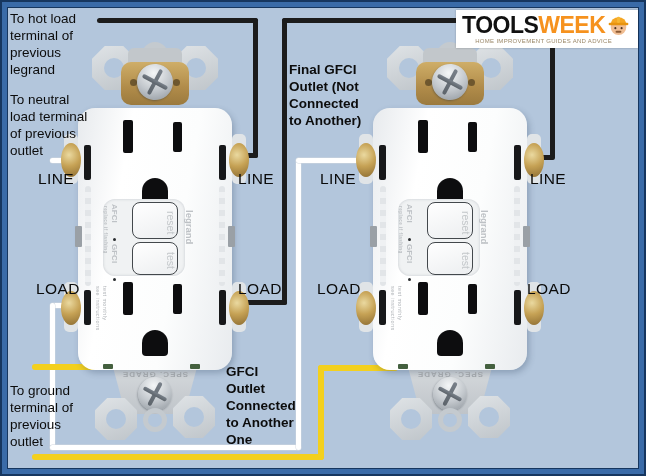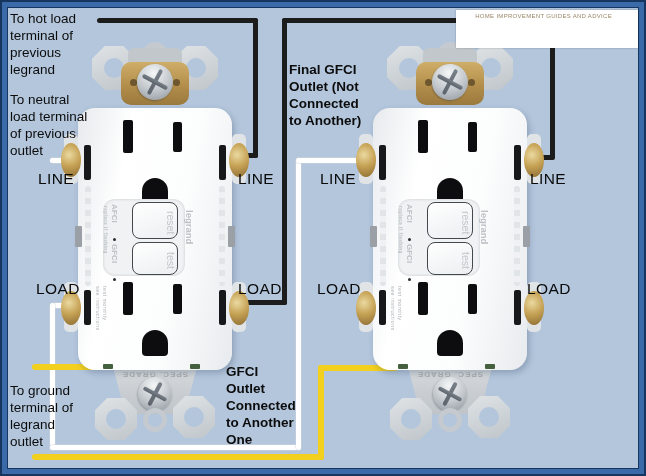--- a/index.html
+++ b/index.html
@@ -254,21 +254,21 @@
   <div class="note" style="left:10px;top:10px;width:92px">To hot load
 terminal of
 previous
 legrand</div>
   <div class="note" style="left:10px;top:91px;width:98px">To neutral
 load terminal
 of previous
 outlet</div>
   <div class="note" style="left:10px;top:382px;width:92px">To ground
 terminal of
-legrand
+previous
 outlet</div>
   <div class="note bold" style="left:289px;top:61px;width:102px">Final GFCI
 Outlet (Not
 Connected
 to Another)</div>
   <div class="note bold" style="left:226px;top:363px;width:92px">GFCI
 Outlet
 Connected
 to Another
 One</div>
@@ -276,19 +276,31 @@
   <div class="term" style="left:38px;top:170px">LINE</div>
   <div class="term" style="left:238px;top:170px">LINE</div>
   <div class="term" style="left:320px;top:170px">LINE</div>
   <div class="term" style="left:530px;top:170px">LINE</div>
   <div class="term" style="left:36px;top:280px">LOAD</div>
   <div class="term" style="left:238px;top:280px">LOAD</div>
   <div class="term" style="left:317px;top:280px">LOAD</div>
   <div class="term" style="left:527px;top:280px">LOAD</div>
 
   <div class="logo">
+    <div class="logo-row">
+      <span class="logo-text"><span>TOOLS</span><span class="wk">WEEK</span></span>
+      <svg class="worker" viewBox="0 0 24 24">
+        <circle cx="12" cy="14.5" r="7.5" fill="#f0bd92"></circle>
+        <path d="M4.5 11.5 a7.5 6.5 0 0 1 15 0 z" fill="#f5a623"></path>
+        <rect x="2.5" y="10.2" width="19" height="2.6" rx="1.3" fill="#e8940f"></rect>
+        <rect x="10.6" y="4.6" width="2.8" height="6" rx="1.2" fill="#f7b733"></rect>
+        <circle cx="9" cy="15.5" r="1" fill="#4a3220"></circle>
+        <circle cx="15" cy="15.5" r="1" fill="#4a3220"></circle>
+        <rect x="9.2" y="18" width="5.6" height="2" rx="1" fill="#8a5a33"></rect>
+      </svg>
+    </div>
     <div class="logo-tag">HOME IMPROVEMENT GUIDES AND ADVICE</div>
   </div>
 
   <div class="border-b"></div>
   <div class="border-a"></div>
   <div class="border-c"></div>
 </div>
 
 </body></html>

